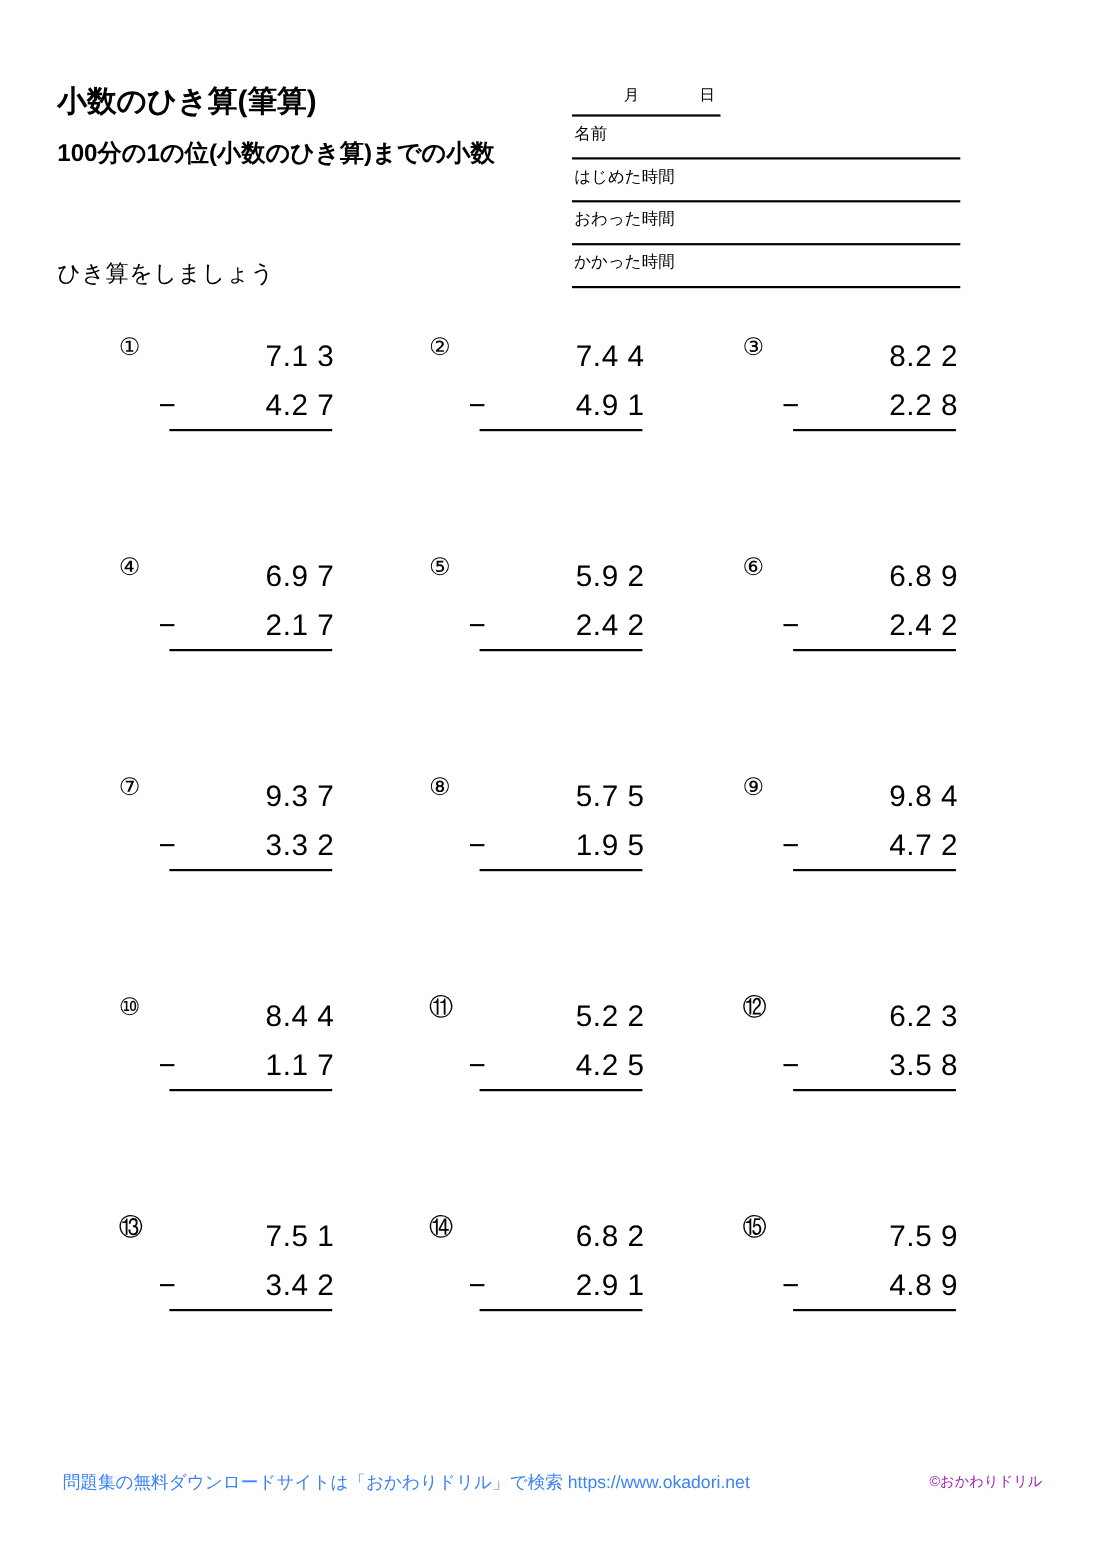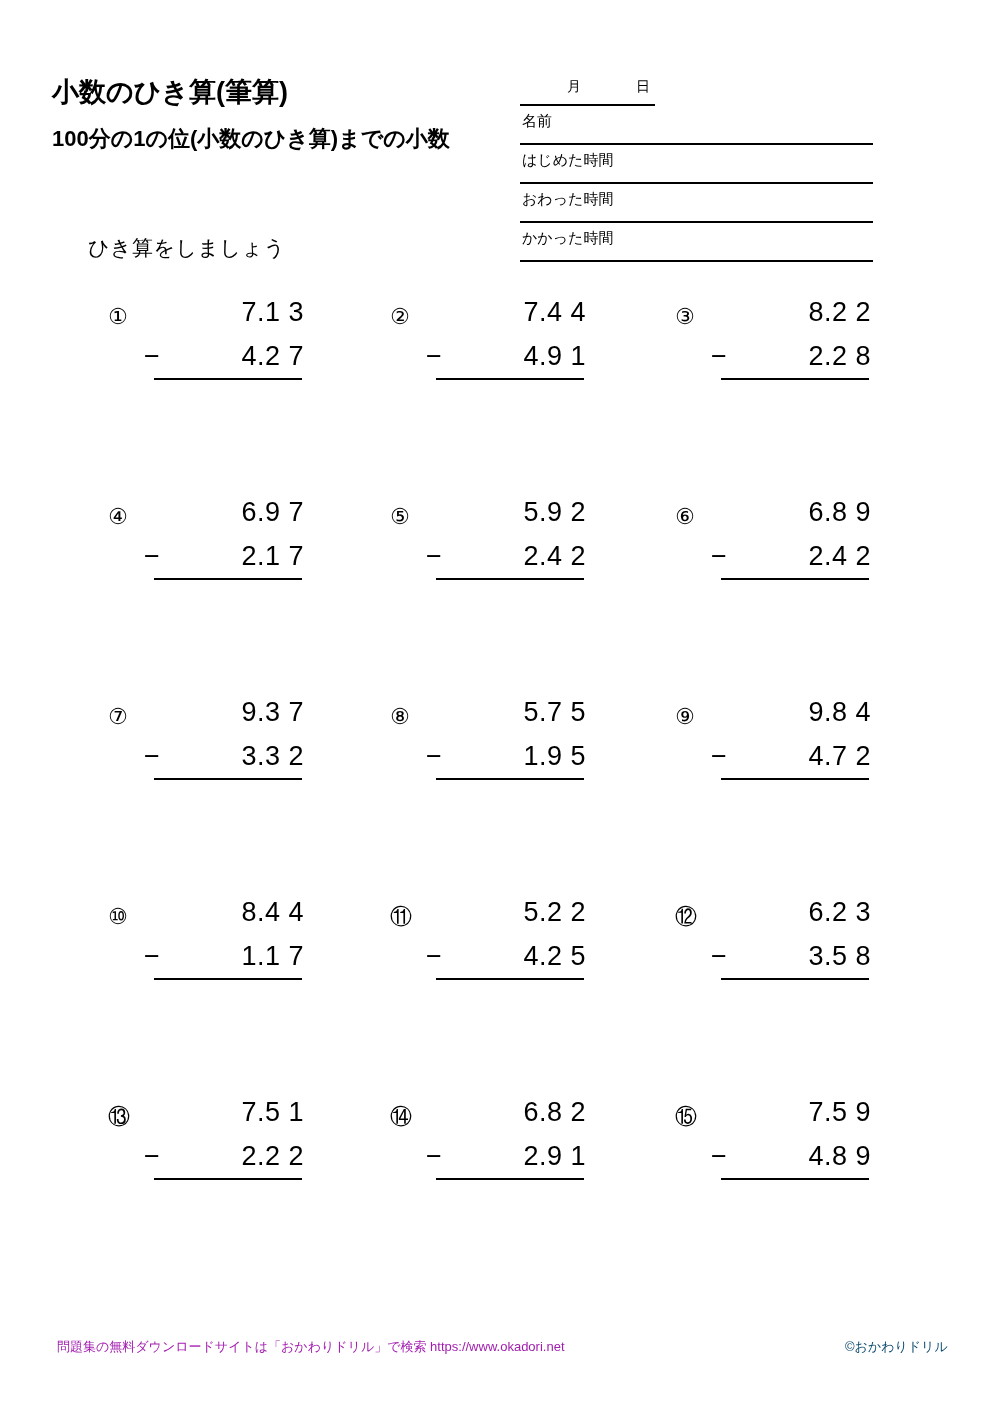--- a/index.html
+++ b/index.html
@@ -45,21 +45,20 @@
     white-space: nowrap;
   }
 
   .instruction {
     position: absolute;
     left: 52px;
     top: 234px;
     font-size: 21px;
     letter-spacing: 0.5px;
     white-space: nowrap;
-    margin-left: 36px;
   }
 
   
   .form-box {
     position: absolute;
     left: 520px;
     top: 76px;
     width: 353px;
   }
 
@@ -134,21 +133,21 @@
     left: 0;
     top: 16px;
     font-size: 22px;
     line-height: 1;
     font-family: "DejaVu Sans", sans-serif;
   }
 
   .pcalc {
     position: absolute;
     left: 30px;
-    top: 0;
+    top: 12px;
     width: 172px;
   }
 
   .pline {
     font-size: 27px;
     line-height: 44px;
     height: 44px;
     text-align: right;
     white-space: pre;
     font-family: "Liberation Sans", sans-serif;
@@ -182,30 +181,30 @@
     position: absolute;
     left: 0;
     top: 1338px;
     width: 1000px;
     height: 40px;
   }
   .footer-left {
     position: absolute;
     left: 57px;
     top: 0;
+    font-size: 16px;
+    color: #3b82f6;
+    white-space: nowrap;
+  }
+  .footer-right {
+    position: absolute;
+    left: 845px;
+    top: 0;
     font-size: 13px;
     color: #a21caf;
-    white-space: nowrap;
-  }
-  .footer-right {
-    position: absolute;
-    left: 845px;
-    top: 0;
-    font-size: 13px;
-    color: #0c4a6e;
     white-space: nowrap;
   }
 </style>
 </head>
 <body>
 
 <div class="header">
 
   <div class="title">小数のひき算(筆算)</div>
   <div class="subtitle">100分の1の位(小数のひき算)までの小数</div>
@@ -350,21 +349,21 @@
         <div class="answer-rule"></div>
       </div>
     </div>
   </div>
 
   <div class="prow">
     <div class="problem c0">
       <span class="pnum">⑬</span>
       <div class="pcalc">
         <div class="pline minuend">7.5 1</div>
-        <div class="pline subtrahend"><span class="op">−</span><span>2.2 2</span></div>
+        <div class="pline subtrahend"><span class="op">−</span><span>3.4 2</span></div>
         <div class="answer-rule"></div>
       </div>
     </div>
     <div class="problem c1">
       <span class="pnum">⑭</span>
       <div class="pcalc">
         <div class="pline minuend">6.8 2</div>
         <div class="pline subtrahend"><span class="op">−</span><span>2.9 1</span></div>
         <div class="answer-rule"></div>
       </div>

